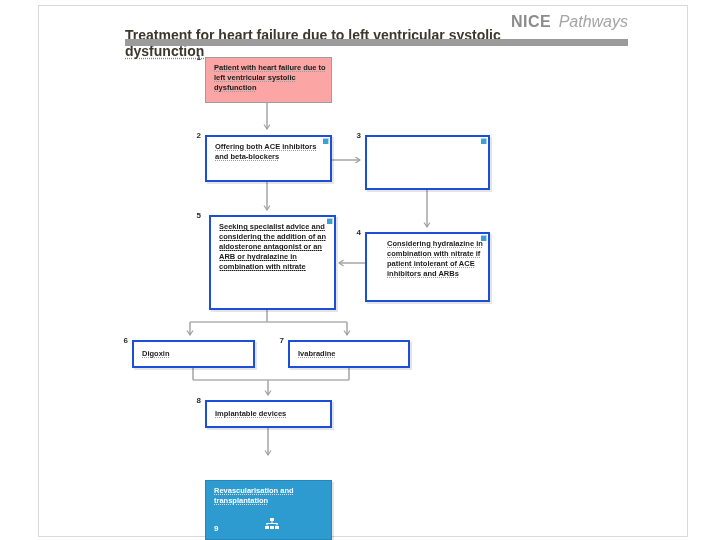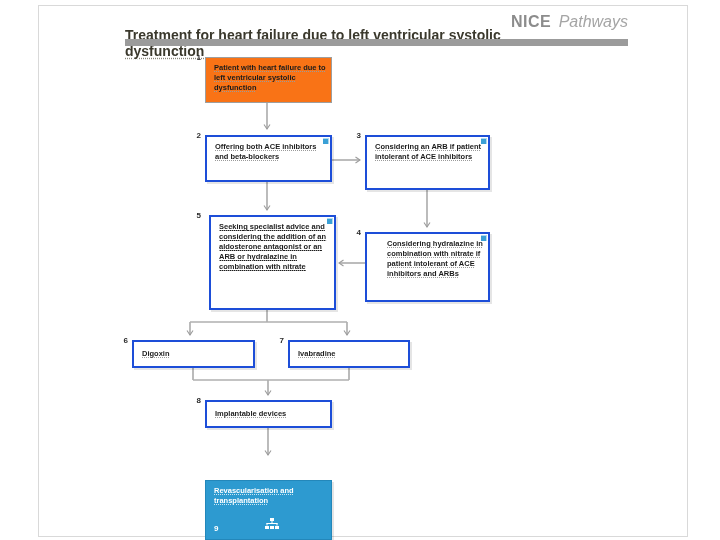--- a/index.html
+++ b/index.html
@@ -23,21 +23,21 @@
   svg.connectors{position:absolute;left:0;top:0;pointer-events:none;}
   .node{
     position:absolute;background:#ffffff;border:2px solid #1d4ed8;
     box-shadow:2px 2px 0 rgba(0,0,0,0.10);
     font-size:7.5px;font-weight:bold;color:#1b1b1b;line-height:10px;
     padding:5px 4px 0 8px;box-sizing:border-box;cursor:pointer;
   }
   .node .lbl{
     text-decoration:underline dotted;text-decoration-color:#9a9a9a;text-underline-offset:1px;
   }
-  .node.start{background:#f97316;border:1px solid #9e9e9e;box-shadow:none;cursor:default;}
+  .node.start{background:#fca5a5;border:1px solid #9e9e9e;box-shadow:none;cursor:default;}
   .node.link{
     background:#2d9ad0;border:1px solid #2387ba;color:#ffffff;margin-top:20px;
   }
   .node.link .lbl{text-decoration-color:rgba(255,255,255,0.75);}
   .num{
     position:absolute;width:14px;text-align:right;
     font-size:8px;font-weight:bold;color:#2b2b2b;
   }
   .corner-icon{
     position:absolute;top:1px;right:1px;width:6px;height:6px;background:#3aa0d6;
@@ -95,21 +95,20 @@
     <span class="lbl">Patient with heart failure due to left ventricular systolic dysfunction</span>
   </div>
 
   <div class="node" style="left:205px;top:135px;width:127px;height:47px;">
     <span class="corner-icon"></span>
     <span class="lbl">Offering both ACE inhibitors and beta-blockers</span>
   </div>
 
   <div class="node" style="left:365px;top:135px;width:125px;height:55px;">
     <span class="corner-icon"></span>
-    <span class="lbl">Considering an ARB if patient intolerant of ACE inhibitors</span>
   </div>
 
   <div class="node" style="left:209px;top:215px;width:127px;height:95px;text-decoration:underline;">
     <span class="corner-icon"></span>
     <span class="lbl">Seeking specialist advice and considering the addition of an aldosterone antagonist or an ARB or hydralazine in combination with nitrate</span>
   </div>
 
   <div class="node" style="left:365px;top:232px;width:125px;height:70px;padding-left:20px;">
     <span class="corner-icon"></span>
     <span class="lbl">Considering hydralazine in combination with nitrate if patient intolerant of ACE inhibitors and ARBs</span>

